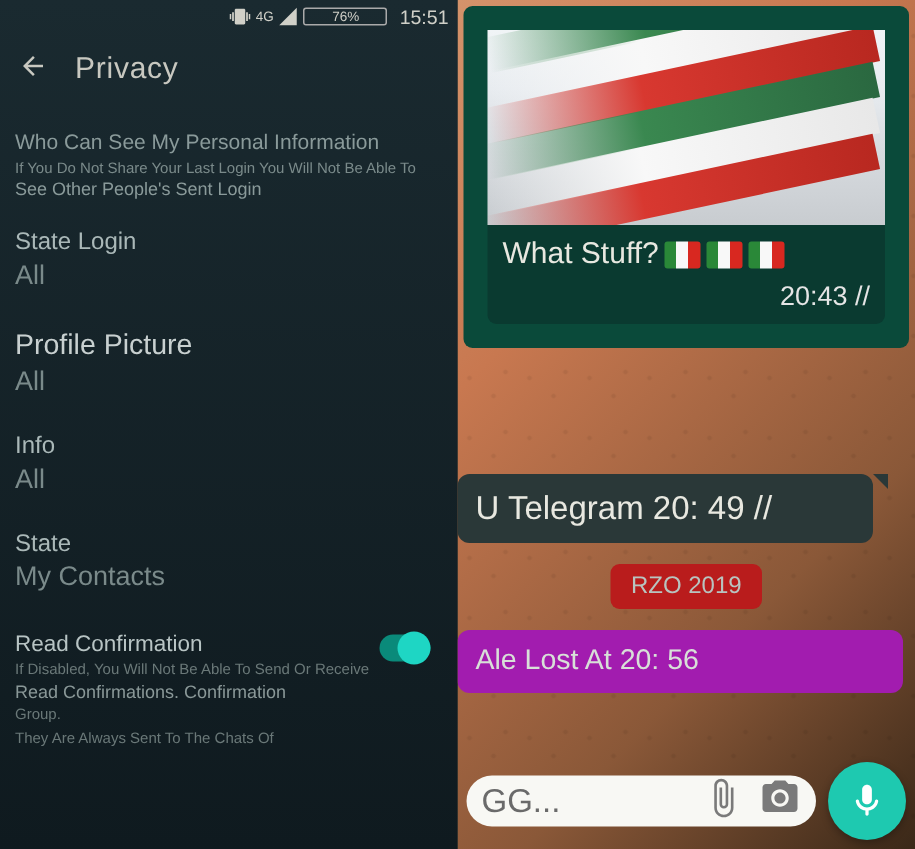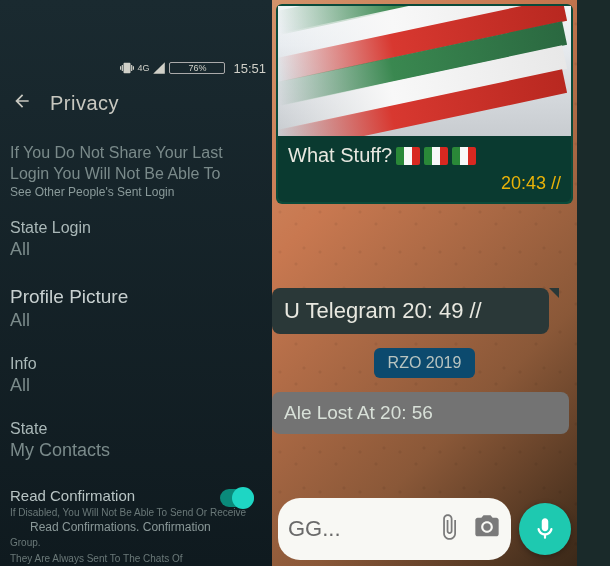--- a/index.html
+++ b/index.html
@@ -8,26 +8,25 @@
       height: 566px;
       font-family: -apple-system, BlinkMacSystemFont, sans-serif;
       display: flex;
       overflow: hidden;
       position: relative;
       background: #1a2a2a;
     }
     
     
     .left-panel {
-      width: 272px;
+      width: 305px;
       background: linear-gradient(180deg, #1a2a30 0%, #0f1a1f 100%);
       display: flex;
       flex-direction: column;
       position: relative;
-      justify-content: flex-end;
     }
     
     .status-bar {
       height: 22px;
       display: flex;
       justify-content: flex-end;
       align-items: center;
       padding: 0 6px;
       color: #d0d0c8;
       font-size: 11px;
@@ -68,21 +67,21 @@
     }
     
     .section-header {
       color: #8a9a9a;
       font-size: 14px;
       margin-bottom: 4px;
     }
     
     .section-note {
       color: #7a8a8a;
-      font-size: 16px;
+      font-size: 10px;
       line-height: 1.3;
     }
     
     .section-note-highlight {
       color: #8a9a9a;
       font-size: 12px;
     }
     
     .setting-item {
       margin-top: 20px;
@@ -118,21 +117,20 @@
       color: #6a7878;
       font-size: 10px;
       line-height: 1.4;
       margin-top: 2px;
       max-width: 240px;
     }
     
     .rc-desc-2 {
       color: #8a9898;
       font-size: 12px;
-      margin-left: 20px;
     }
     
     .toggle {
       position: absolute;
       right: 8px;
       top: 2px;
       width: 34px;
       height: 18px;
       background: #0a8a7a;
       border-radius: 10px;
@@ -185,21 +183,21 @@
       height: 100%;
       display: flex;
       flex-direction: column;
     }
     
     .image-msg {
       margin: 4px 4px 0 4px;
       border-radius: 6px;
       overflow: hidden;
       background: #0a4a3a;
-      padding: 2px;
+      padding: 16px;
     }
     
     .tricolor-img {
       height: 130px;
       background: linear-gradient(180deg, 
         #f0f4f6 0%, #e8ecf0 30%, #d8dce0 60%, #c8ccd0 100%);
       position: relative;
       overflow: hidden;
     }
     
@@ -235,21 +233,21 @@
       display: inline-block;
       width: 24px;
       height: 18px;
       background: linear-gradient(90deg, #2a8838 33%, #f8f8f8 33%, #f8f8f8 66%, #d82820 66%);
       border-radius: 2px;
     }
     
     .msg-time {
       text-align: right;
       font-size: 18px;
-      color: #eab308;
+      color: #e5e5e5;
       margin-top: 6px;
     }
     
     .spacer { height: 80px; }
     
     .msg-in {
       background: #2a3838;
       border-radius: 8px;
       padding: 10px 12px;
       margin: 4px 28px 4px 0;
@@ -262,52 +260,52 @@
       content: '';
       position: absolute;
       right: -10px;
       top: 0;
       border: 10px solid transparent;
       border-top-color: #2a3838;
       border-right: 0;
     }
     
     .date-badge {
-      background: #0c4a6e;
+      background: #b91c1c;
       border-radius: 6px;
       padding: 6px 14px;
       margin: 10px auto;
       color: #b8c4c0;
       font-size: 16px;
       text-align: right;
       width: fit-content;
     }
     
     .msg-out {
-      background: #737373;
+      background: #a21caf;
       border-radius: 8px;
       padding: 10px 12px;
       margin: 4px 8px 4px 0;
       color: #d8e0d8;
       font-size: 19px;
     }
     
     .input-bar {
       display: flex;
       align-items: center;
       padding: 6px;
       gap: 8px;
       margin-top: auto;
     }
     
     .text-input {
       flex: 1;
       background: #f8f8f4;
       border-radius: 22px;
-      height: 62px;
+      height: 34px;
       display: flex;
       align-items: center;
       padding: 0 10px;
       gap: 10px;
     }
     
     .input-text {
       font-size: 22px;
       color: #6a6a6a;
       font-weight: 500;
@@ -354,20 +352,21 @@
   <div class="header">
     <span class="back-arrow">
       <svg width="20" height="20" viewBox="0 0 24 24" fill="currentColor">
           <path d="M20 11H7.83l5.59-5.59L12 4l-8 8 8 8 1.41-1.41L7.83 13H20v-2z"></path>
         </svg>
     </span>
     <span class="header-title">Privacy</span>
   </div>
 
   <div class="settings-content">
+    <div class="section-header">Who Can See My Personal Information</div>
     <div class="section-note">If You Do Not Share Your Last Login You Will Not Be Able To</div>
     <div class="section-note-highlight">See Other People's Sent Login</div>
 
     <div class="setting-item">
       <div class="setting-label">State Login</div>
       <div class="setting-value">All</div>
     </div>
 
     <div class="setting-item" style="margin-top:26px">
       <div class="setting-label-large">Profile Picture</div>

